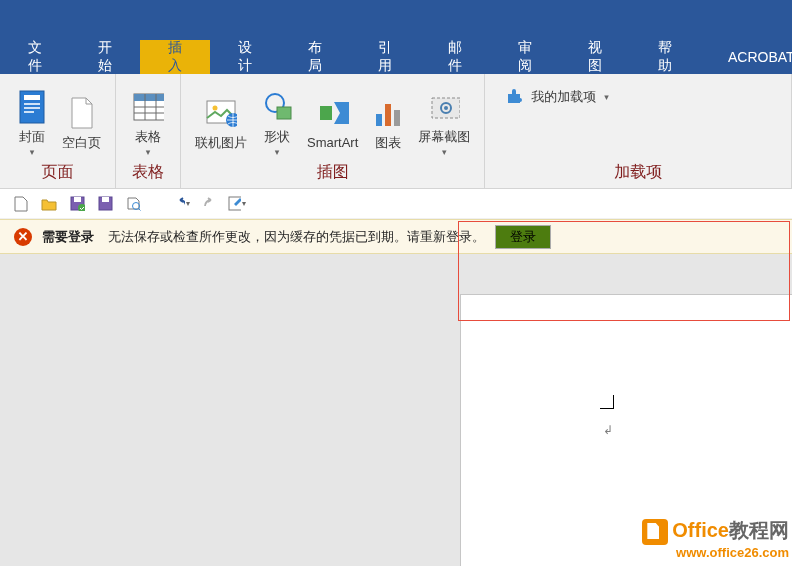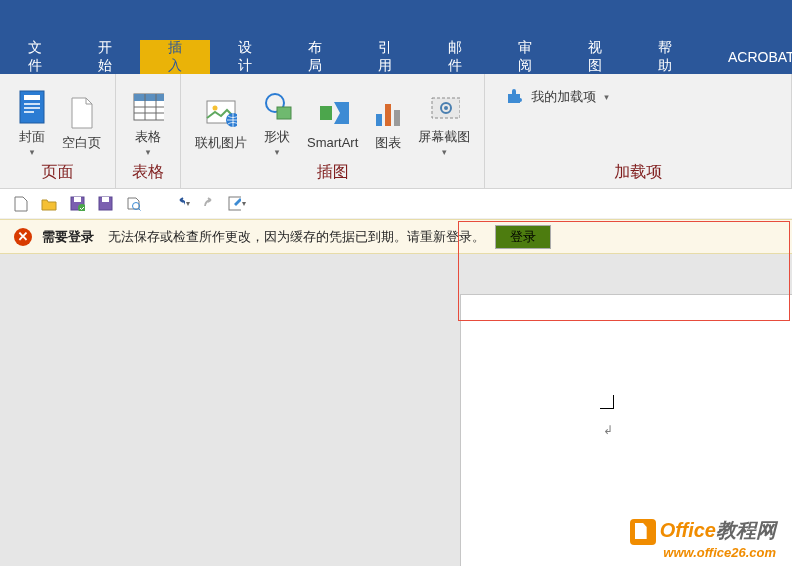--- a/index.html
+++ b/index.html
@@ -24,21 +24,21 @@
 .qat .qi{width:18px;height:18px;display:flex;align-items:center;justify-content:center;cursor:pointer}
 .msgbar{display:flex;align-items:center;background:#fcf7e8;border-top:1px solid #e7dca8;border-bottom:1px solid #e7dca8;height:35px;font-size:13px;color:#262626}
 .msgbar .erricon{width:18px;height:18px;border-radius:50%;background:#d83b01;color:#fff;display:flex;align-items:center;justify-content:center;font-weight:bold;font-size:13px;margin:0 10px 0 14px}
 .msgbar .bold{font-weight:bold;margin-right:14px}
 .login-btn{padding:2px 14px;border:1px solid #ababab;background:#4d7c0f;font-size:13px;margin-left:10px;cursor:pointer}
 .docarea{background:#e6e6e6;height:347px;position:relative}
 .paper{position:absolute;left:460px;top:40px;right:0;bottom:0;background:#fff;border:1px solid #c6c6c6;border-right:none;border-bottom:none}
 .redbox{position:absolute;border:1px solid #e74c3c;pointer-events:none}
 .cursor-mark{position:absolute;left:600px;top:395px;width:14px;height:14px;border-right:1px solid #000;border-bottom:1px solid #000}
 .para-mark{position:absolute;left:603px;top:423px;font-size:12px;color:#7f7f7f}
-.watermark{position:absolute;right:16px;bottom:6px;text-align:right;font-weight:bold;font-style:italic}
+.watermark{position:absolute;right:3px;bottom:6px;text-align:right;font-weight:bold;}
 .watermark .line1{font-size:20px}
 .watermark .line1 .o{color:#f08c00}
 .watermark .line1 .rest{color:#666}
 .watermark .line2{font-size:13px;color:#f08c00}
 .wm-icon{display:inline-block;width:26px;height:26px;background:#f08c00;border-radius:4px;position:relative;vertical-align:middle;margin-right:4px}
 .wm-icon::after{content:"";position:absolute;left:5px;top:4px;width:12px;height:16px;background:#fff;clip-path:polygon(0 0,70% 0,100% 25%,100% 100%,0 100%)}
 svg{display:block}
 </style>
 </head>
 <body>

